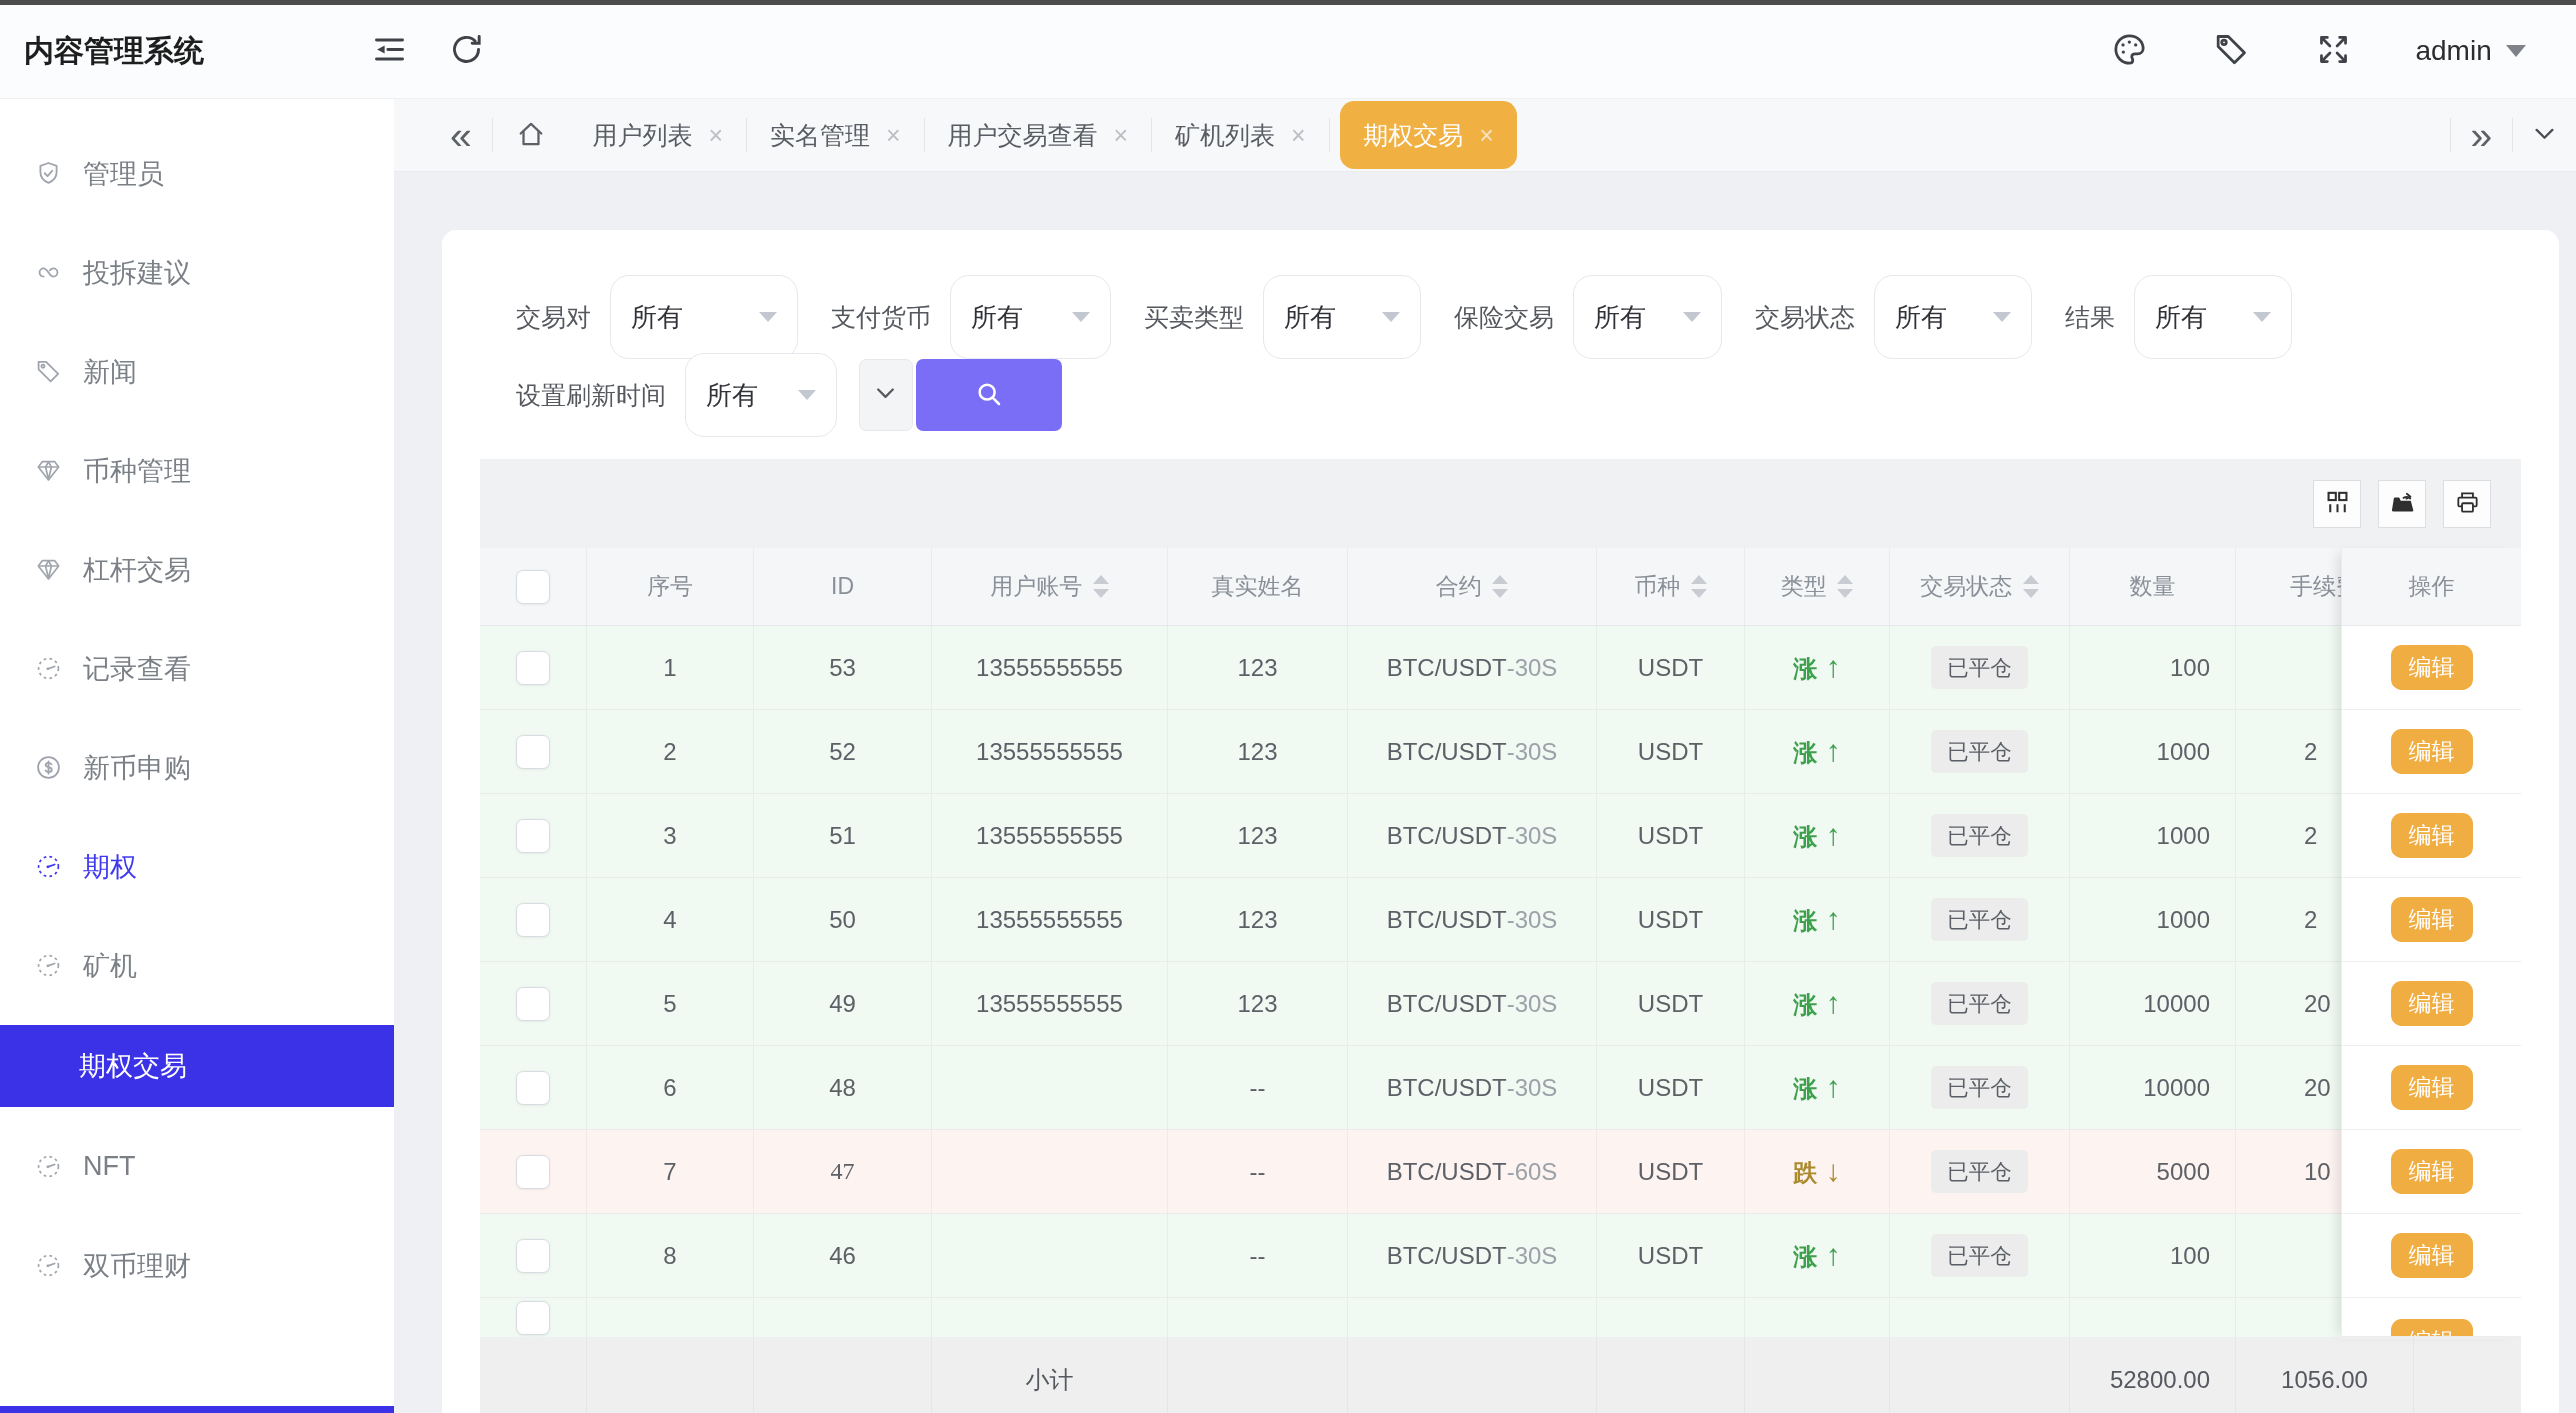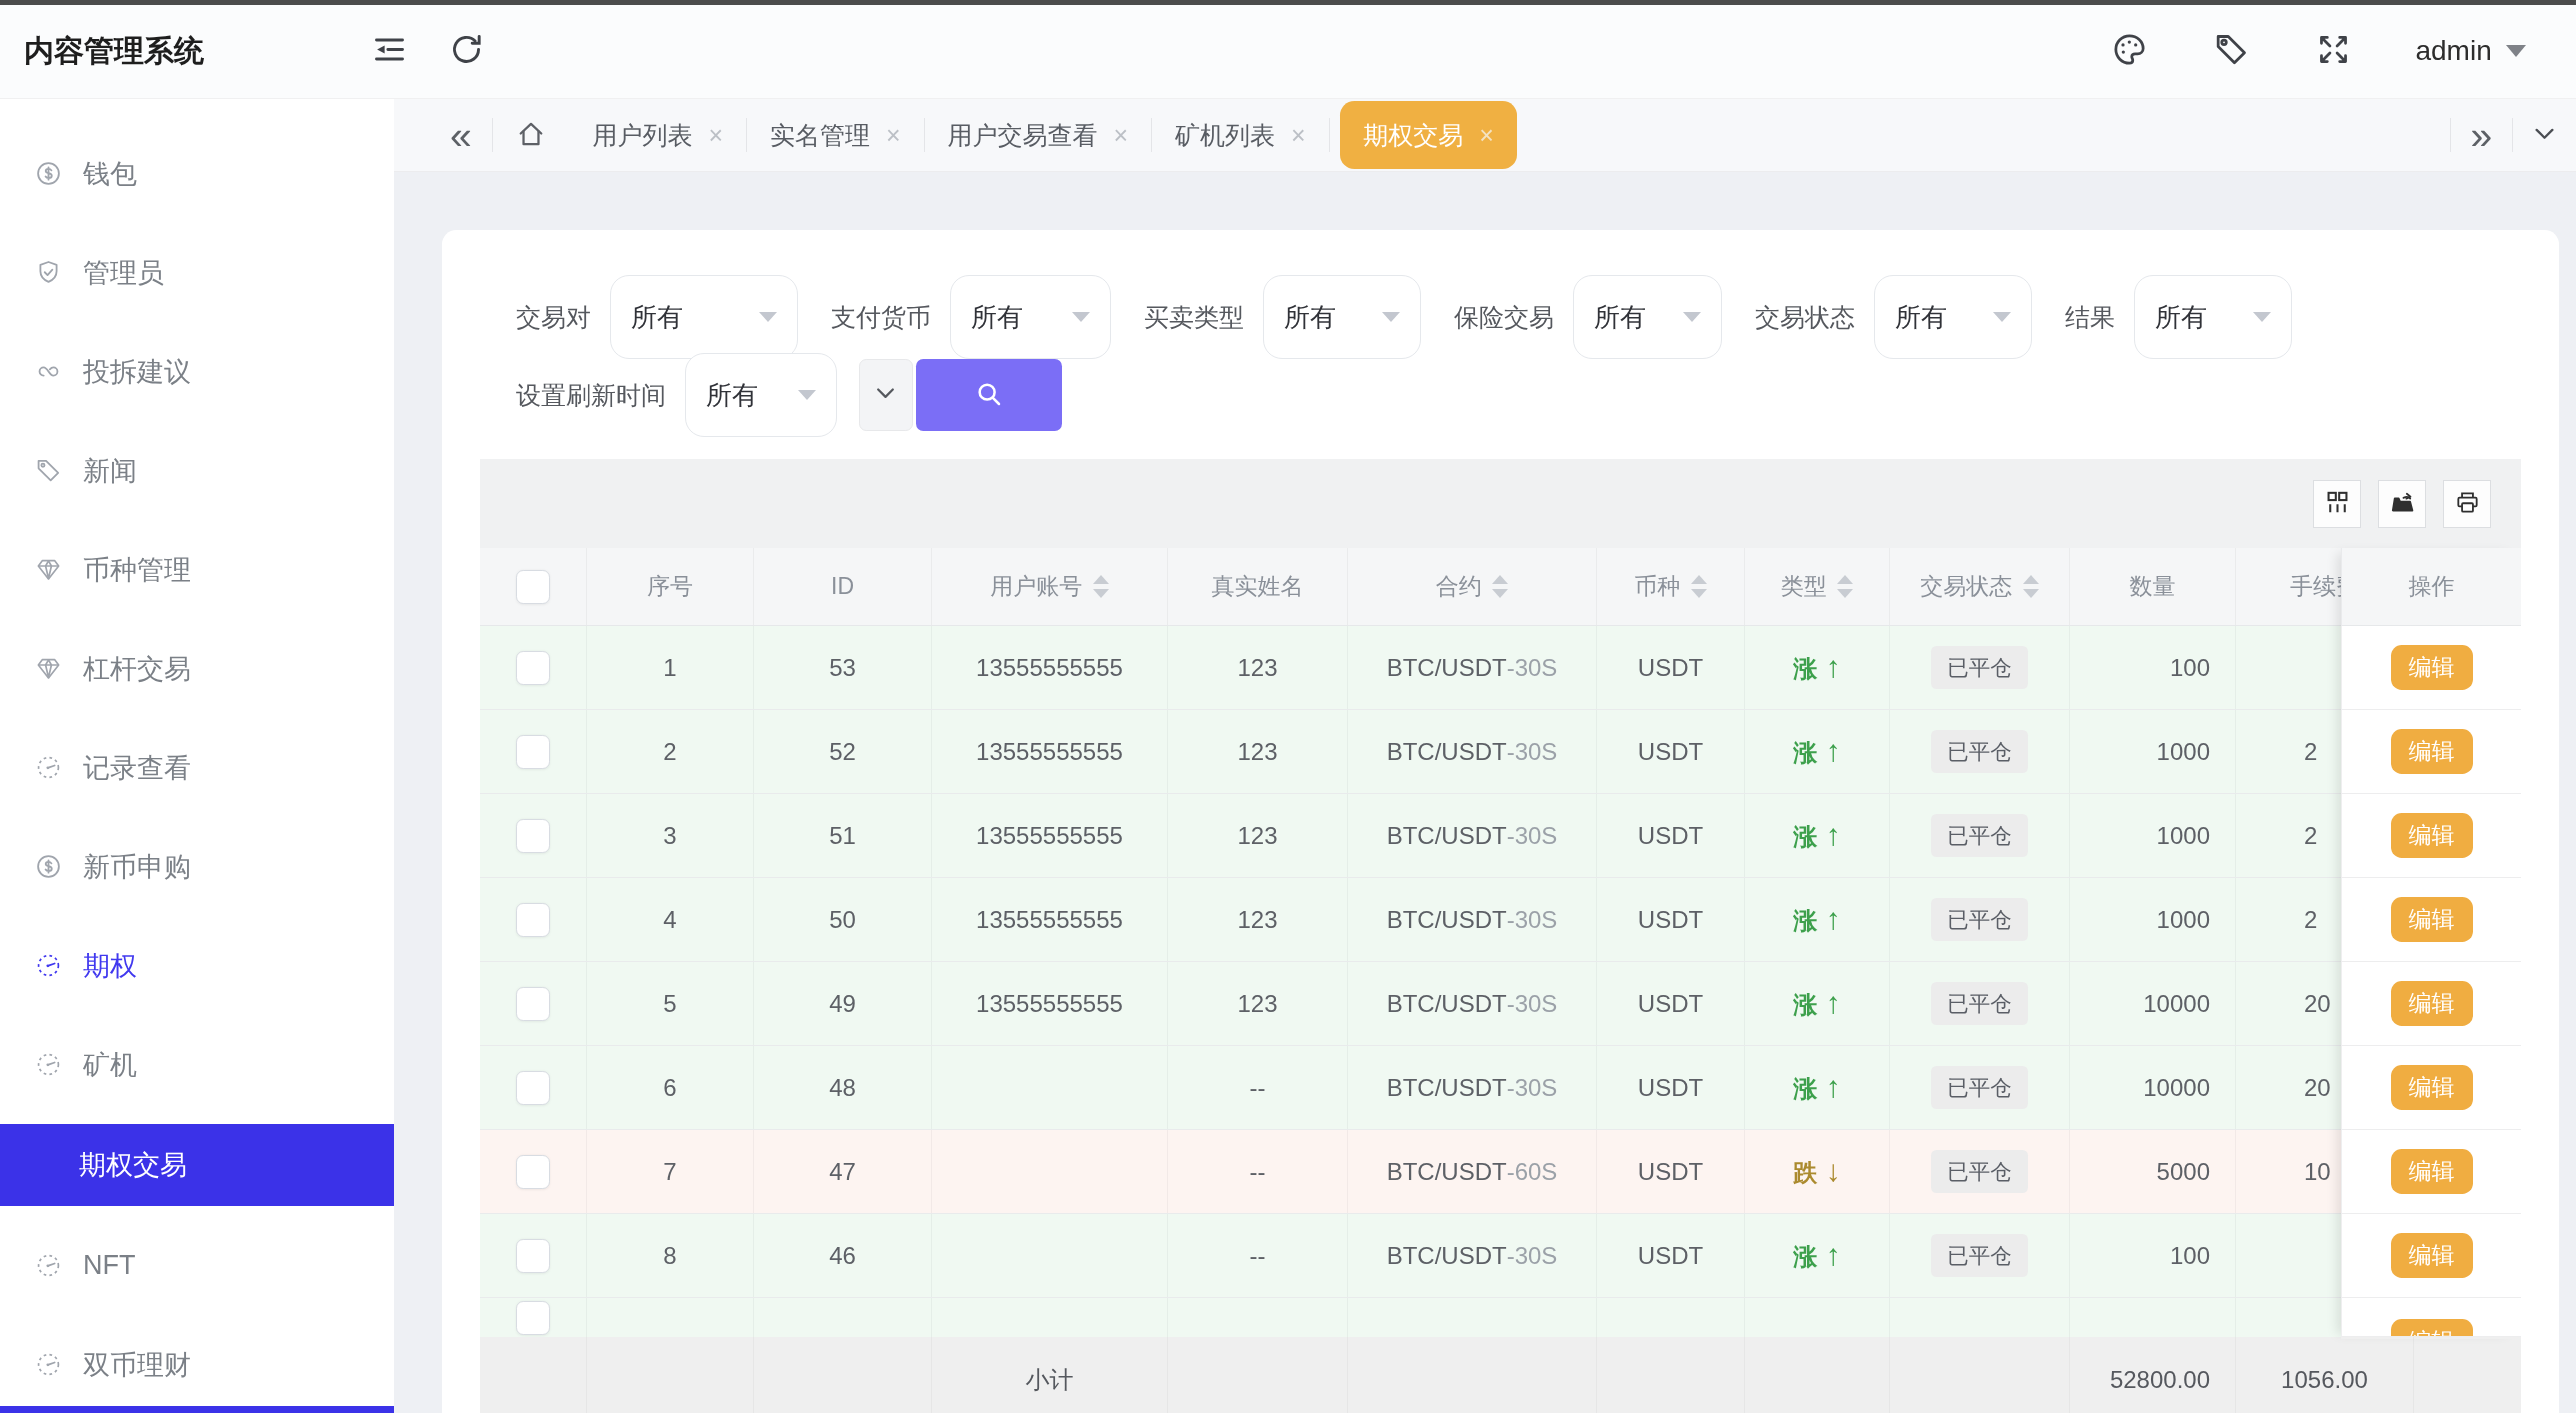--- a/index.html
+++ b/index.html
@@ -187,27 +187,20 @@
       <div class="user-box">
         <span class="user-name">admin</span>
         <span class="caret-down"></span>
       </div>
     </div>
   </div>
 
   <div class="sidebar">
     <div class="side-menu" id="side-menu">
         <div class="side-item">
-          <span class="s-icon"><svg viewBox="0 0 24 24" fill="none" stroke="currentColor" stroke-width="1.5" stroke-linecap="round">
-              <circle cx="12" cy="12" r="8.6"></circle>
-              <path d="M14.4 9.4c-.5-.8-1.3-1.2-2.4-1.2-1.3 0-2.3.7-2.3 1.8s.9 1.5 2.4 1.8c1.6.3 2.6.9 2.6 2 0 1.1-1.1 1.9-2.6 1.9-1.1 0-2-.4-2.5-1.2M12 6.9v10.2"></path>
-            </svg></span>
-          <span class="s-label">钱包</span>
-        </div>
-        <div class="side-item">
           <span class="s-icon"><svg viewBox="0 0 24 24" fill="none" stroke="currentColor" stroke-width="1.5" stroke-linecap="round" stroke-linejoin="round">
               <path d="M12 3.3l6.7 2.4v5.2c0 4.2-2.9 7.2-6.7 8.8-3.8-1.6-6.7-4.6-6.7-8.8V5.7z"></path>
               <path d="M8.9 11.8l2.3 2.3 4-4.4"></path>
             </svg></span>
           <span class="s-label">管理员</span>
         </div>
         <div class="side-item">
           <span class="s-icon"><svg viewBox="0 0 24 24" fill="none" stroke="currentColor" stroke-width="1.5" stroke-linecap="round">
               <path d="M8 15.4c-1.9 0-3.4-1.5-3.4-3.4S6.1 8.6 8 8.6c3.4 0 4.6 6.8 8 6.8 1.9 0 3.4-1.5 3.4-3.4S17.9 8.6 16 8.6c-1.2 0-2.1.7-2.9 1.6"></path>
             </svg></span>
@@ -628,21 +621,21 @@
                 </div>
                 <div class="tcell right" style="width: 166px;">10000</div>
                 <div class="tcell fee" style="width: 178px;">20</div>
                 <div class="tcell" style="width: 107px; border-right: none;"></div>
               </div>
               <div class="trow down">
                 <div class="tcell" style="width: 107px;">
                   <span class="ck"></span>
                 </div>
                 <div class="tcell" style="width: 167px;">7</div>
-                <div class="tcell" style="width: 178px;">47</div>
+                <div class="tcell" style="width: 178px; font-family: Liberation Serif, serif;">47</div>
                 <div class="tcell" style="width: 236px;"></div>
                 <div class="tcell" style="width: 180px;">--</div>
                 <div class="tcell" style="width: 249px;">
                   <span>BTC/USDT</span>
                   <span class="contract-suffix">-60S</span>
                 </div>
                 <div class="tcell" style="width: 148px;">USDT</div>
                 <div class="tcell" style="width: 145px;">
                   <span class="dir-down"><span>跌</span><span class="arr"> ↓</span></span>
                 </div>

